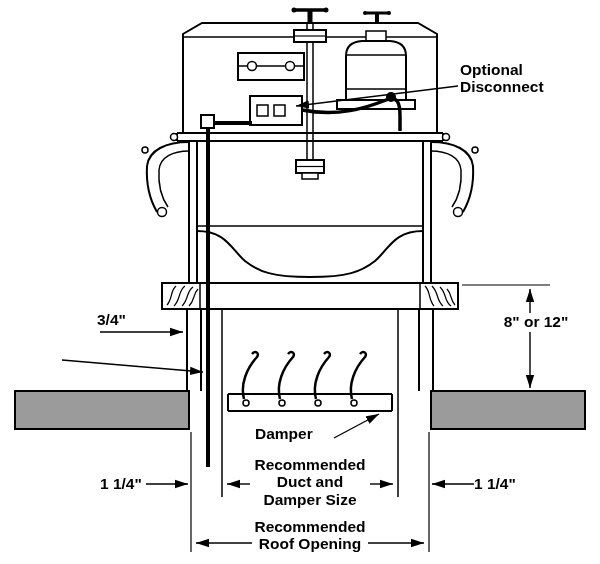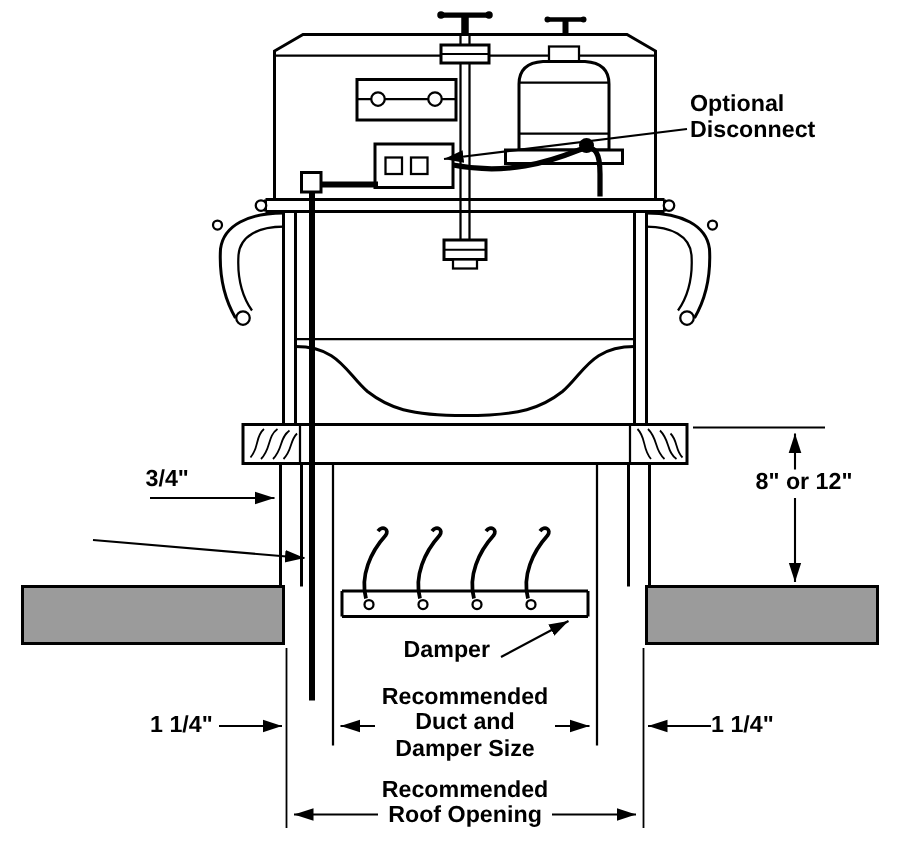--- a/index.html
+++ b/index.html
@@ -198,21 +198,21 @@
   </svg>
 
   <div class="lbl" style="left:460px; top:61px;">Optional
 Disconnect</div>
 
 
   <div class="lbl" style="left:97px; top:311px;">3/4"</div>
 
   <div class="lbl center bg" style="left:492px; top:313px; width:88px;">8" or 12"</div>
 
-  <div class="lbl" style="left:269px; top:425px;text-align:right;">Damper</div>
+  <div class="lbl" style="left:255px; top:425px;text-align:right;">Damper</div>
 
   <div class="lbl" style="left:100px; top:475px;">1 1/4"</div>
 
   <div class="lbl" style="left:474px; top:475px;">1 1/4"</div>
 
   <div class="lbl center" style="left:250px; top:456px; width:120px;">Recommended
 Duct and
 Damper Size</div>
 
   <div class="lbl center" style="left:252px; top:518px; width:116px;">Recommended

